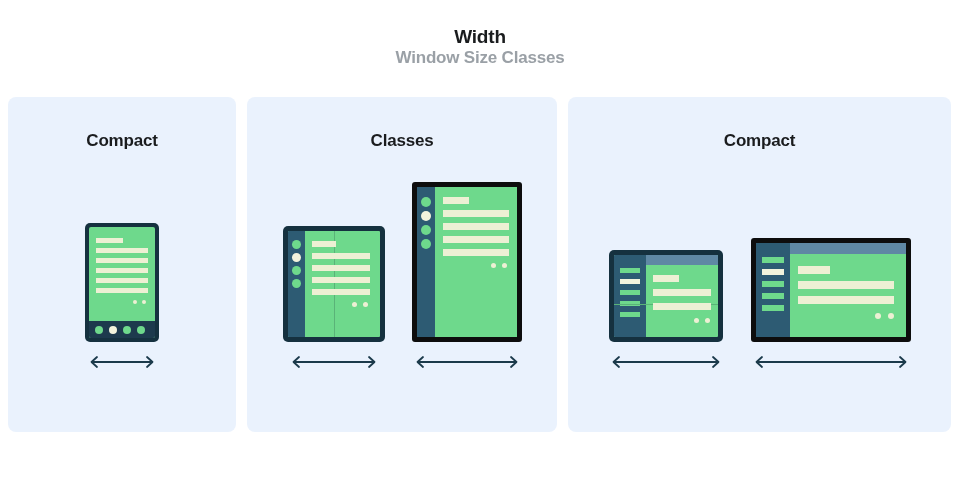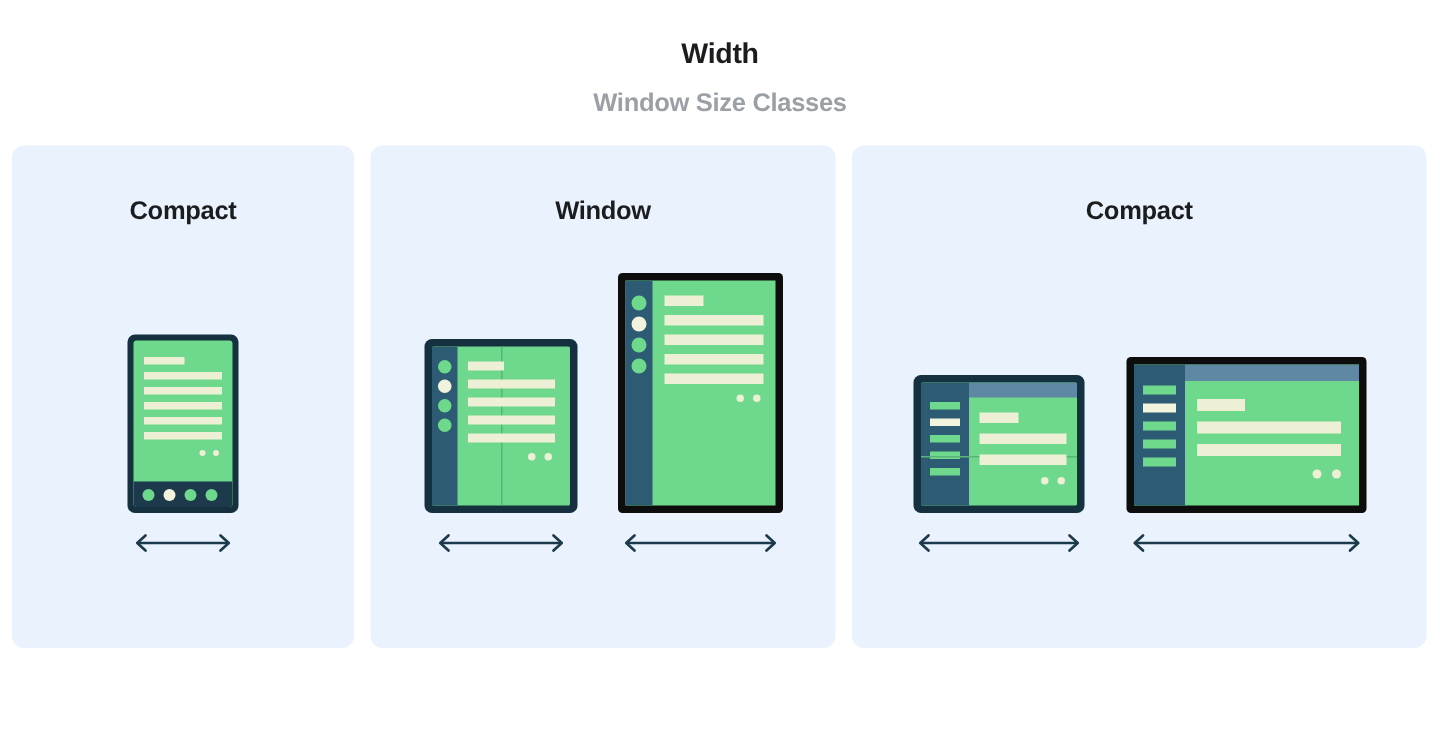--- a/index.html
+++ b/index.html
@@ -12,21 +12,21 @@
   .page { position: relative; width: 893px; height: 494px; background: #ffffff; }
 
   
   .header { position: absolute; top: 0; left: 0; width: 960px; text-align: center; }
   .title {
     font-size: 19px; font-weight: bold; color: #1a1c1e;
     letter-spacing: -0.2px; margin-top: 26px;
   }
   .subtitle {
     font-size: 17px; font-weight: bold; color: #9aa0a6;
-    letter-spacing: -0.2px; margin-top: 11px;
+    letter-spacing: -0.2px; 
   }
 
   
   .panels {
     position: absolute; top: 97px; left: 8px;
     width: 944px; height: 335px;
     display: flex; gap: 11px;
   }
   .panel {
     background: #eaf2fd; border-radius: 8px;
@@ -136,21 +136,21 @@
             <line x1="6" y1="8" x2="66" y2="8" stroke="#1b3a4b" stroke-width="1.8"></line>
             <polyline points="11,3 5.5,8 11,13" fill="none" stroke="#1b3a4b" stroke-width="1.8" stroke-linecap="round" stroke-linejoin="round"></polyline>
             <polyline points="61,3 66.5,8 61,13" fill="none" stroke="#1b3a4b" stroke-width="1.8" stroke-linecap="round" stroke-linejoin="round"></polyline>
           </svg>
         </div>
 
       </div>
     </div>
 
     <div class="panel panel-medium">
-      <div class="panel-label">Window</div>
+      <div class="panel-label">Classes</div>
       <div class="devices">
 
         <div class="device-wrap">
           <div class="frame frame-navy fold-portrait">
             <div class="screen">
               <div class="rail" style="width:17px;">
                 <div class="rail-circle" style="left:4px; top:9px;  width:9px; height:9px;"></div>
                 <div class="rail-circle active" style="left:4px; top:22px; width:9px; height:9px;"></div>
                 <div class="rail-circle" style="left:4px; top:35px; width:9px; height:9px;"></div>
                 <div class="rail-circle" style="left:4px; top:48px; width:9px; height:9px;"></div>

